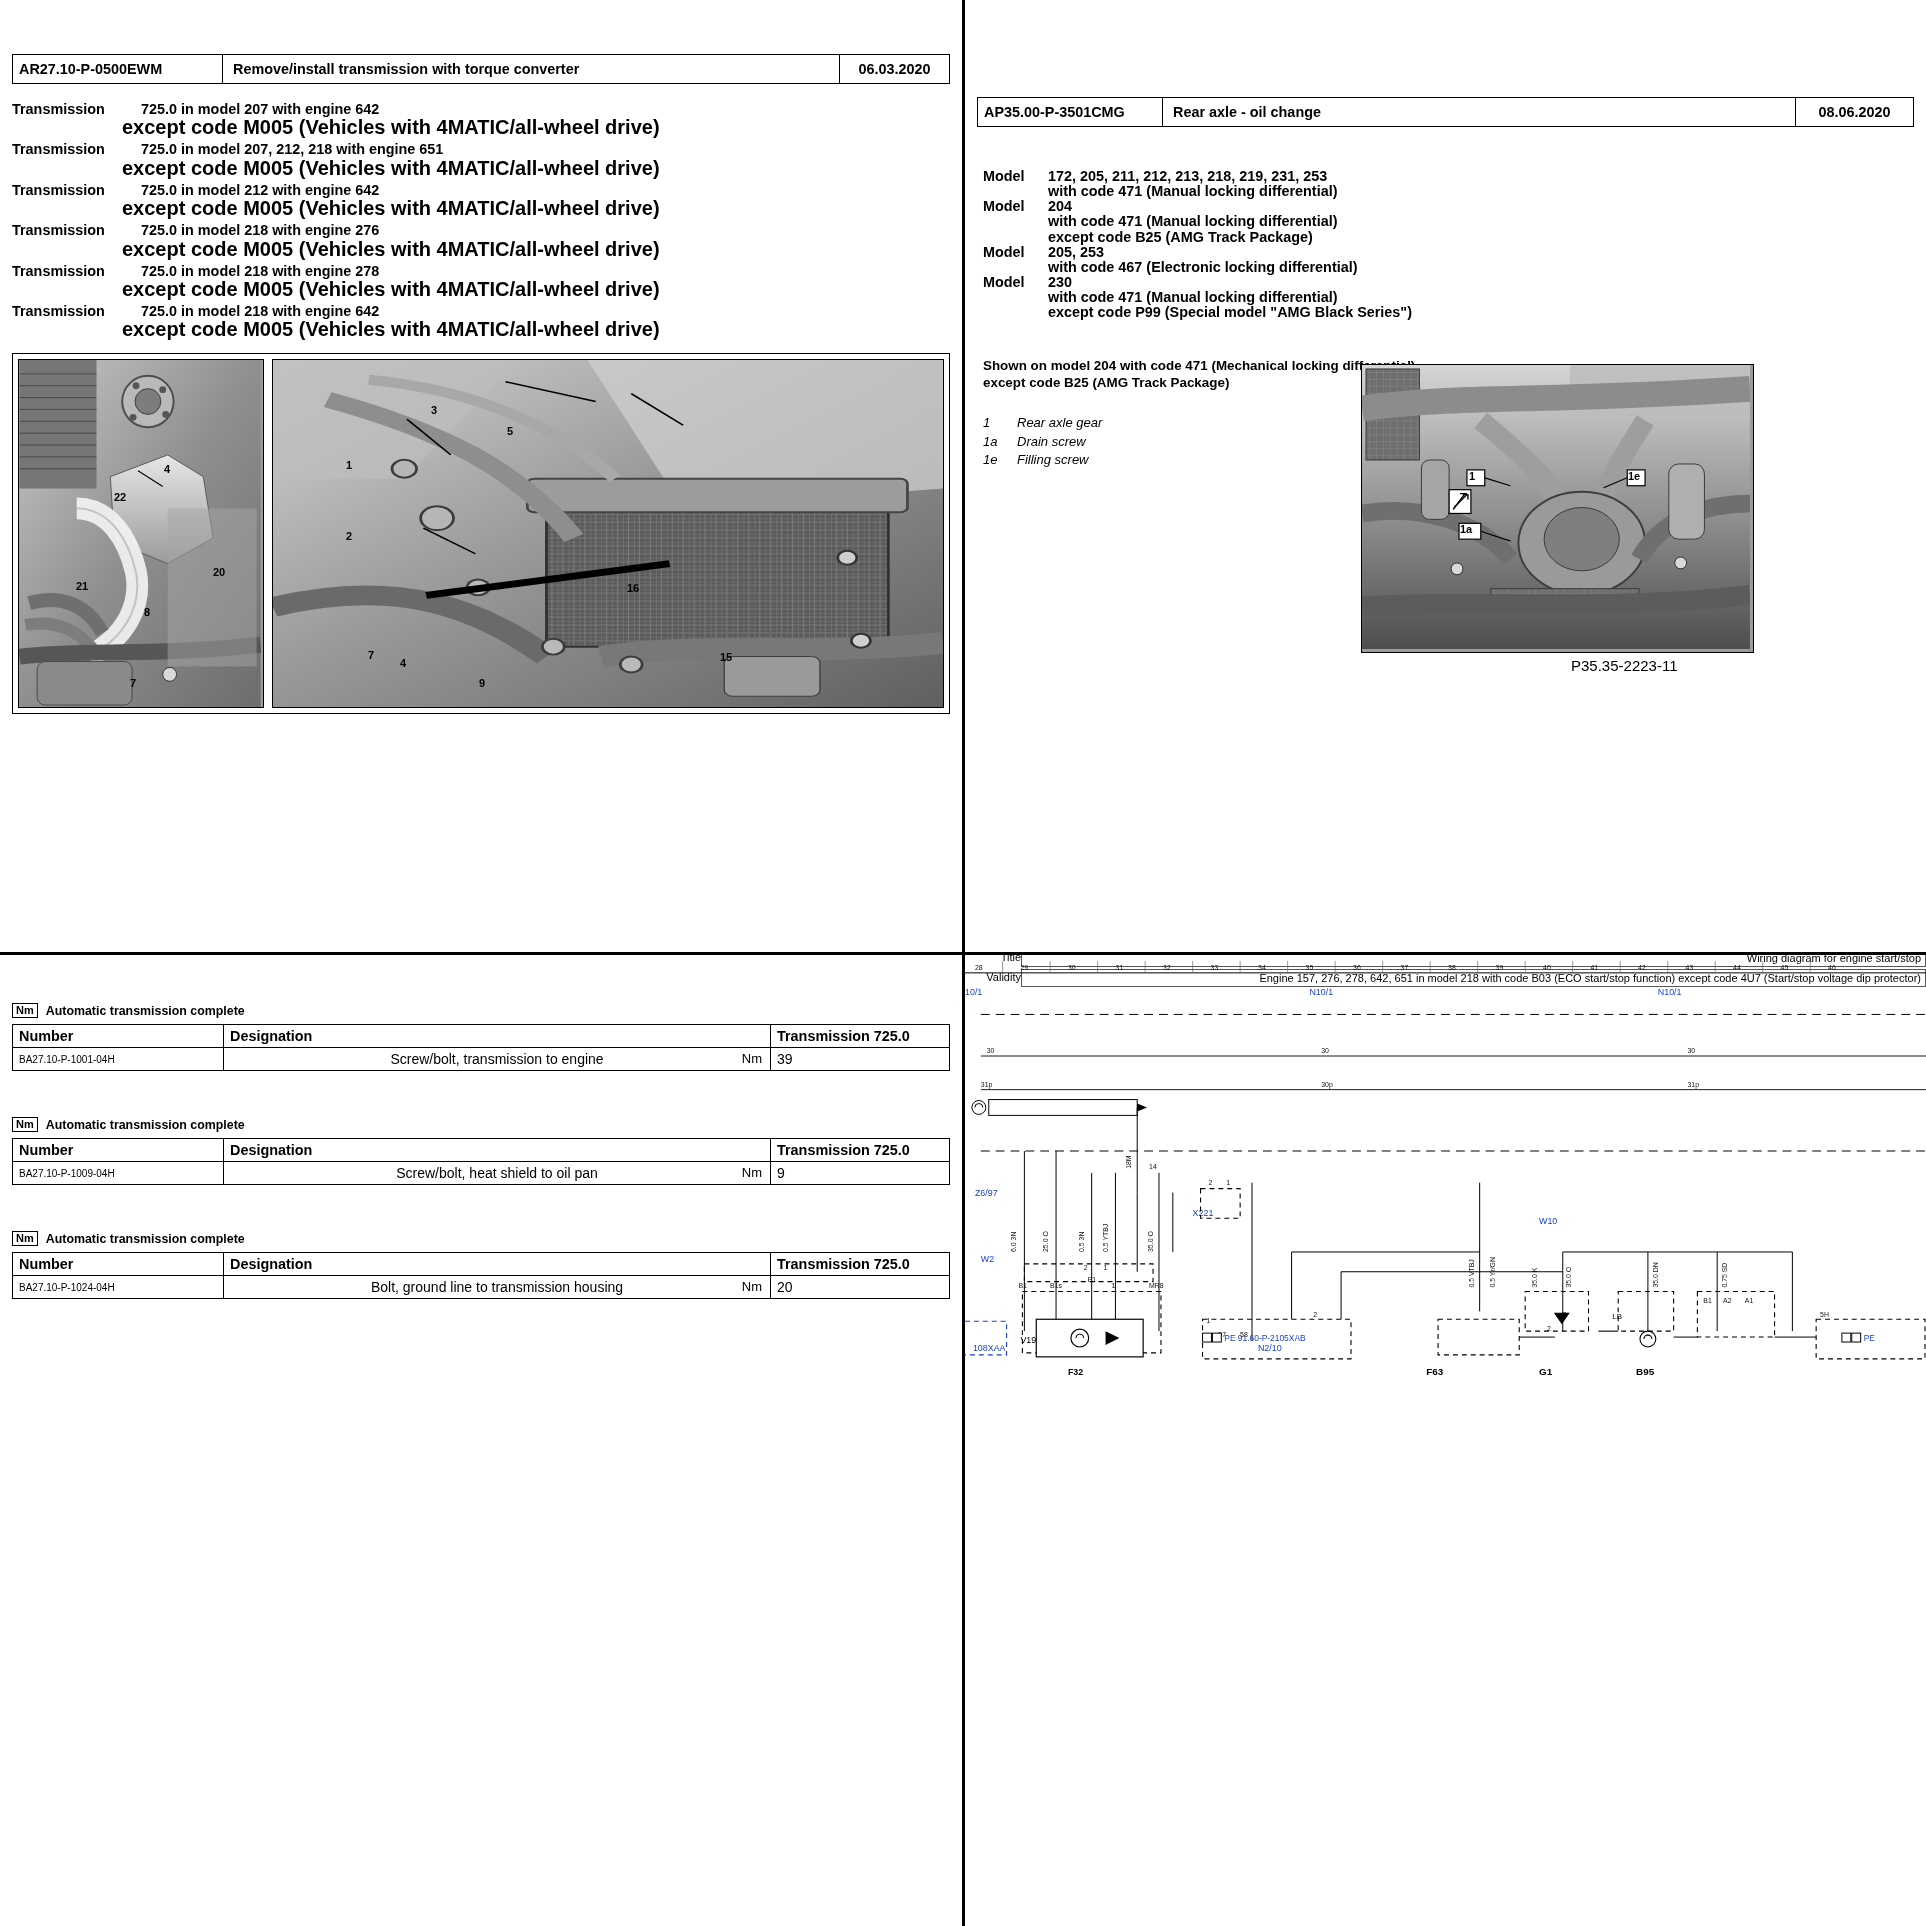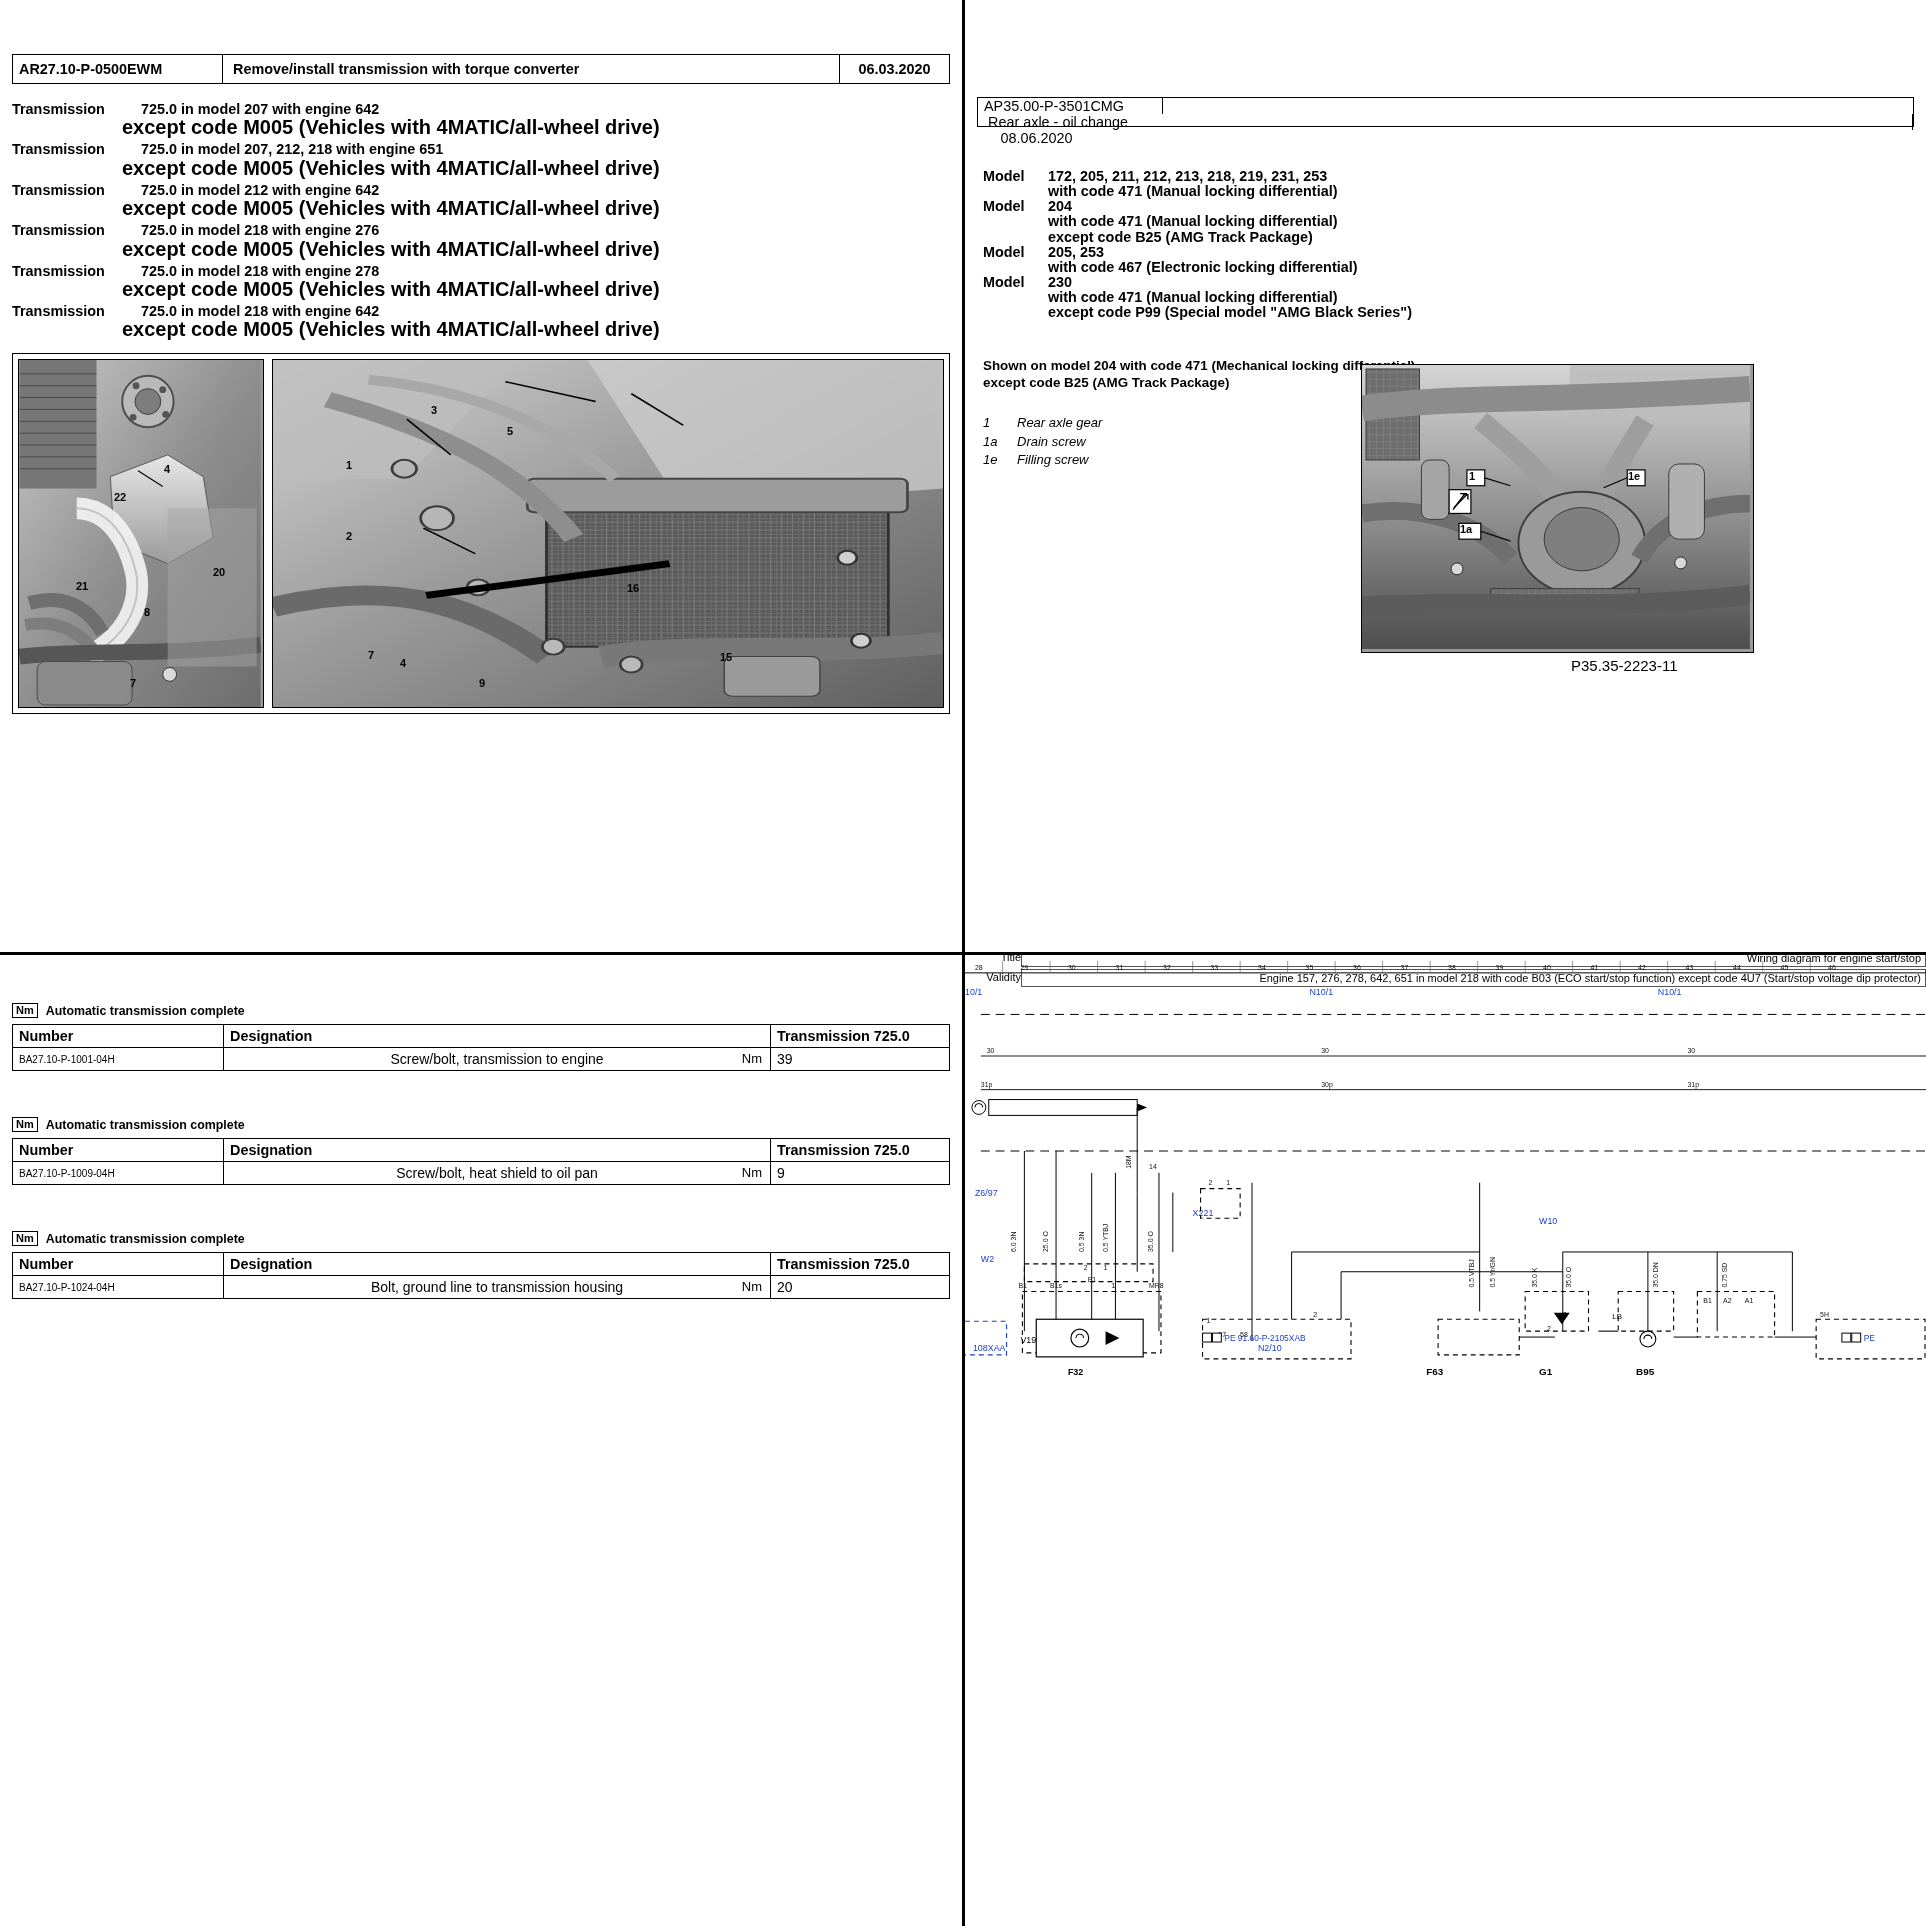--- a/index.html
+++ b/index.html
@@ -37,21 +37,21 @@
   table.torque th,table.torque td{border:1.5px solid #000;padding:3px 6px;text-align:left;}
   table.torque th{font-weight:bold;font-size:14.4px;}
   table.torque td.num{width:198px;font-size:10px;}
   table.torque th.num{width:198px;}
   table.torque td.des{position:relative;text-align:center;}
   table.torque td.des .unit{position:absolute;right:8px;top:3px;font-size:13px;}
   table.torque .val{width:166px;}
 
   
   #tr{left:965px;top:0;width:961px;height:952px;}
-  .doc-head2{display:flex;border:1.5px solid #000;margin:97px 12px 0 12px;height:28px;font-size:14.4px;font-weight:normal;flex-direction:column;}
+  .doc-head2{display:flex;border:1.5px solid #000;margin:97px 12px 0 12px;height:28px;font-size:14.4px;font-weight:bold;}
   .doc-head2 .c1{width:178px;border-right:1.5px solid #000;display:flex;align-items:center;padding-left:6px;}
   .doc-head2 .c2{flex:1;border-right:1.5px solid #000;display:flex;align-items:center;padding-left:10px;}
   .doc-head2 .c3{width:117px;display:flex;align-items:center;justify-content:center;}
   .model-list{margin:42px 0 0 18px;font-size:14.4px;font-weight:bold;line-height:1.05;}
   .model-row{display:flex;}
   .model-row .lbl{width:65px;}
   .model-sub{margin-left:65px;}
   .shown{margin:38px 0 0 18px;font-size:13.4px;font-weight:bold;line-height:1.25;width:455px;}
   .legend{margin:22px 0 0 18px;font-size:13px;font-style:italic;line-height:1.45;}
   .legend .k{display:inline-block;width:34px;font-style:italic;}

